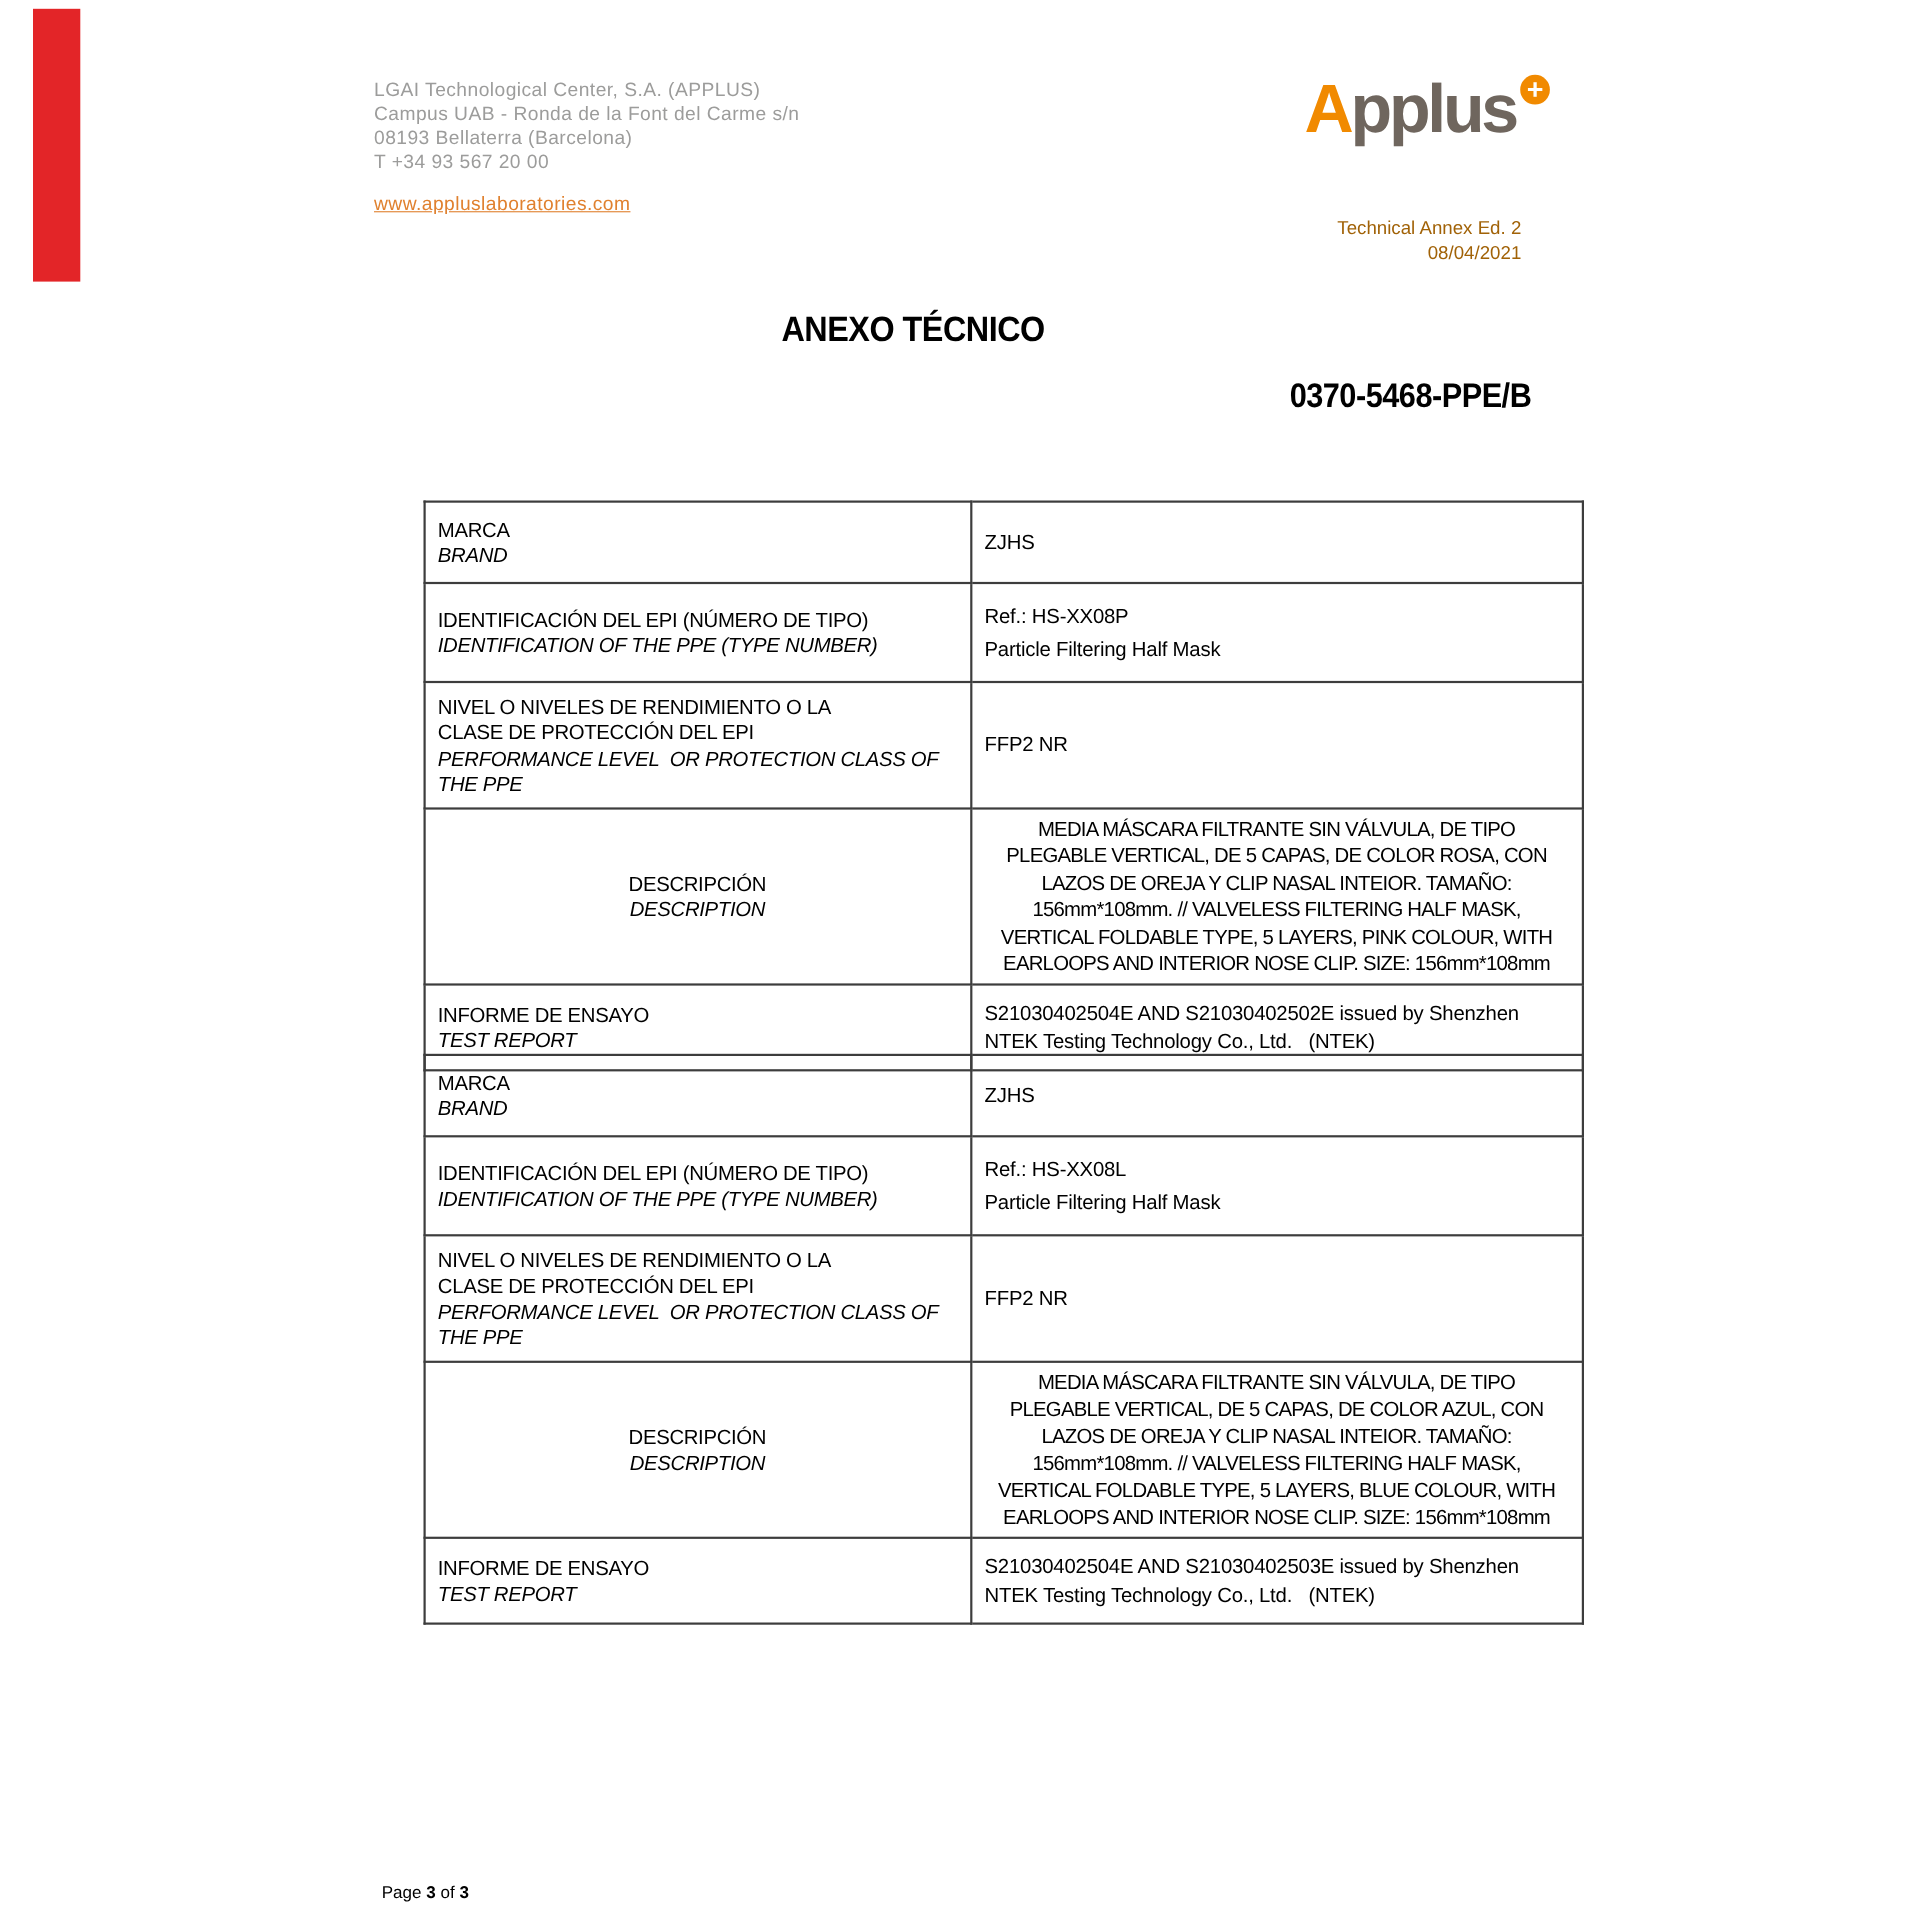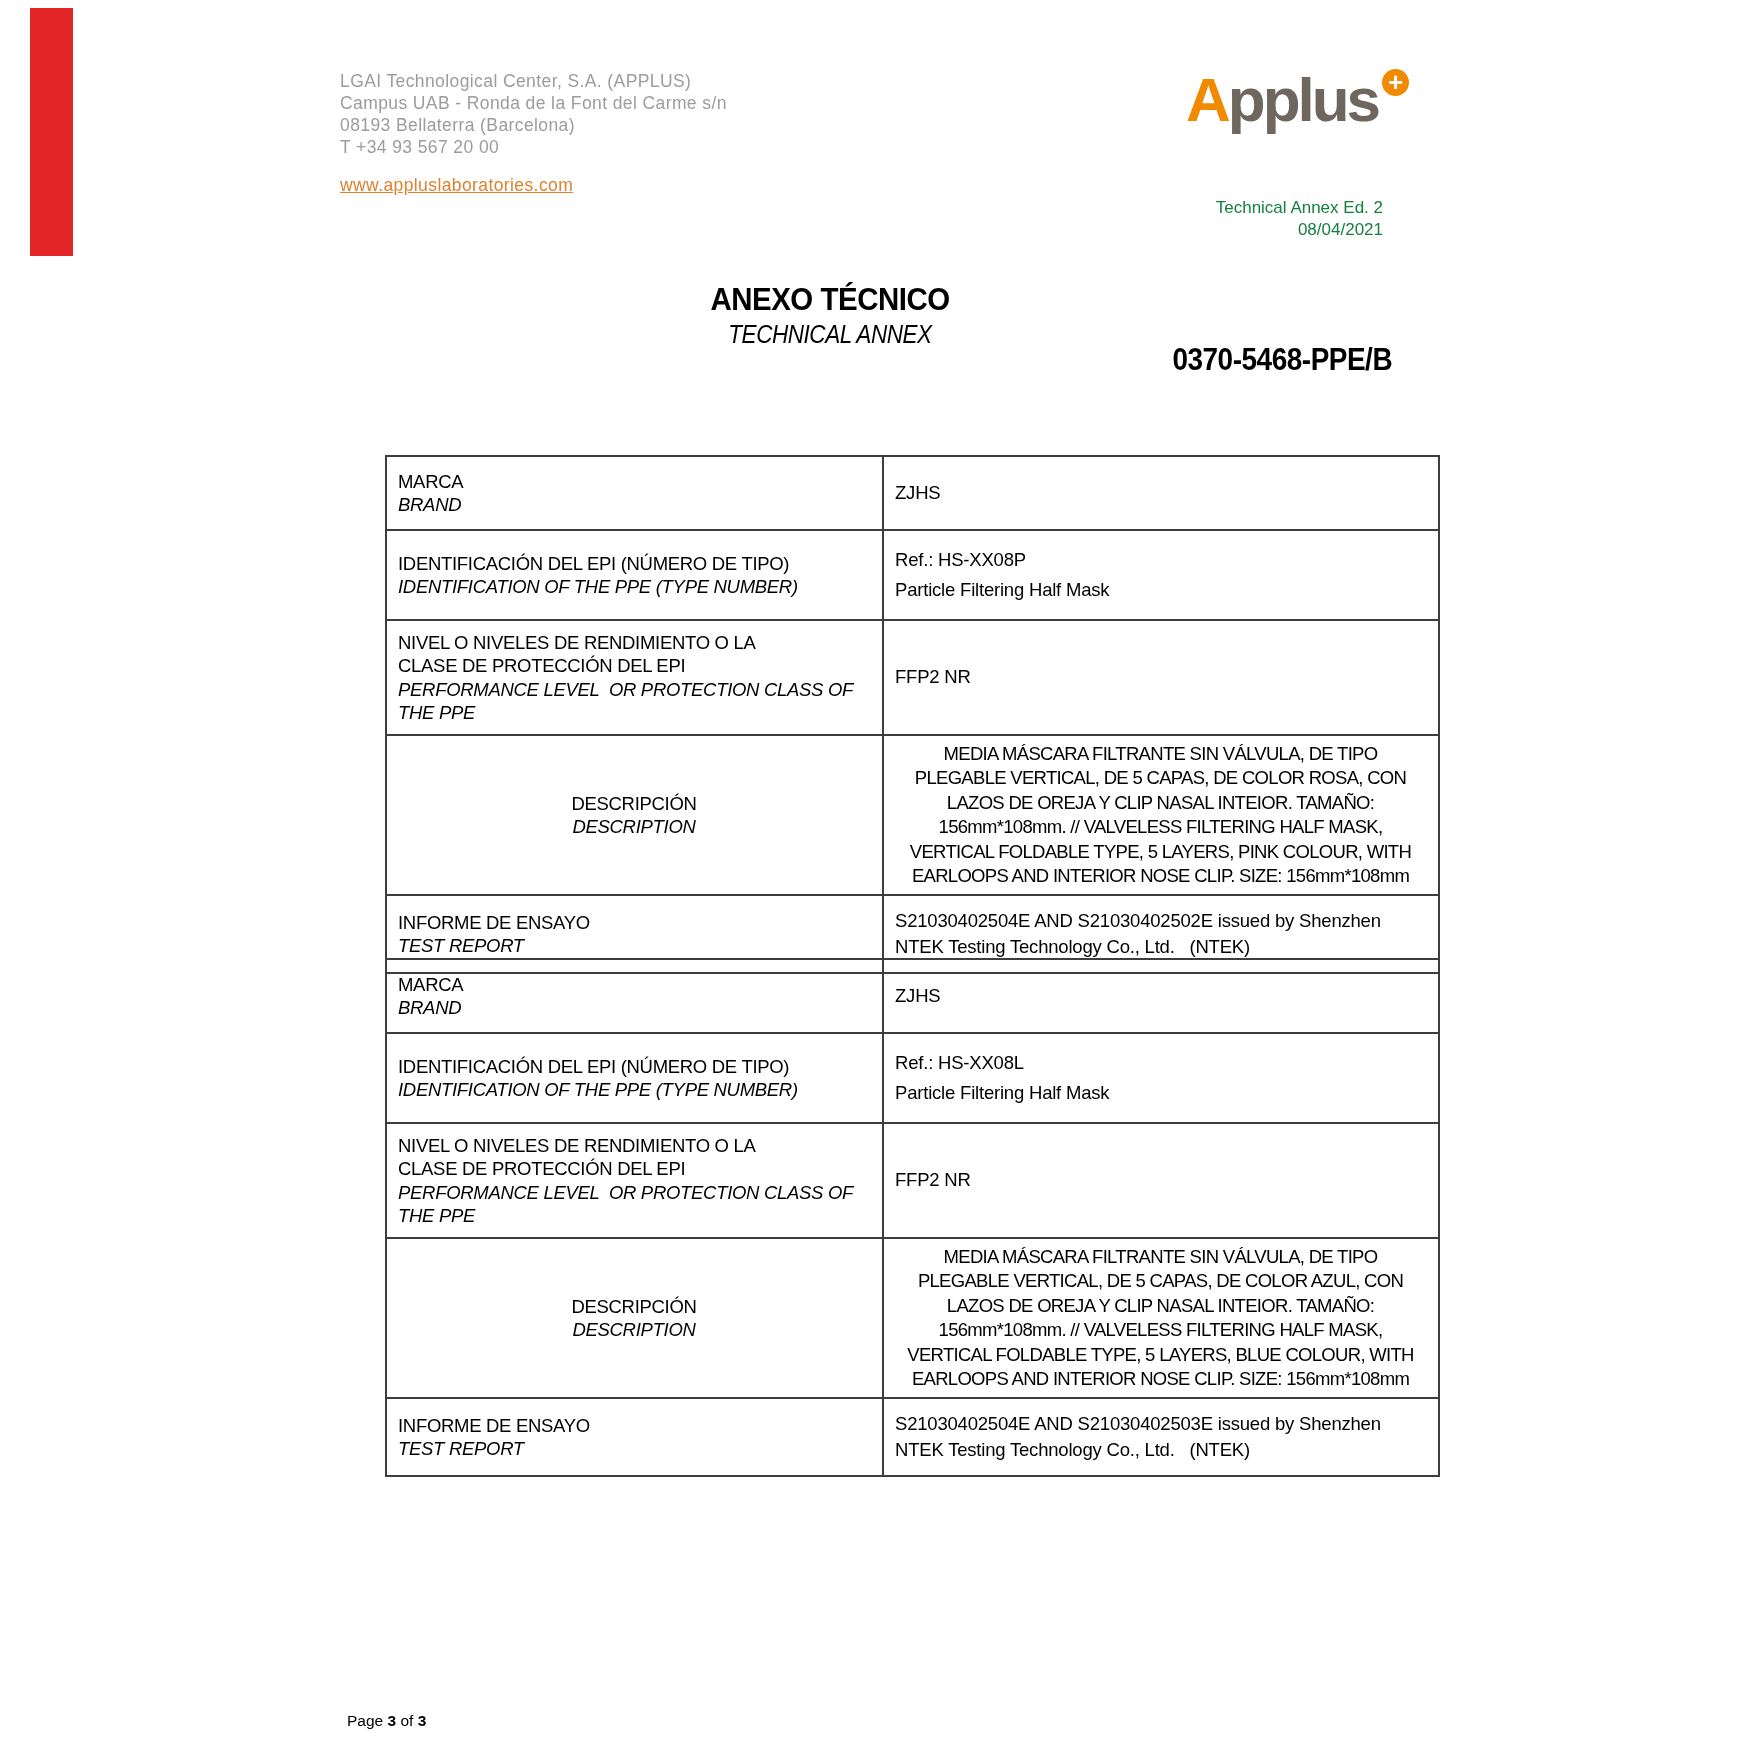--- a/index.html
+++ b/index.html
@@ -20,21 +20,21 @@
   
   .logo{position:absolute;left:1186px;top:66px;font-weight:bold;font-size:62px;line-height:68px;
         letter-spacing:-3px;white-space:nowrap;}
   .logo-a{color:#f18a00;}
   .logo-rest{color:#6f665e;}
   .logo-plus{display:inline-block;width:27px;height:27px;border-radius:50%;background:#f18a00;
              color:#fff;font-size:26px;line-height:26px;text-align:center;letter-spacing:0;
              vertical-align:30px;margin-left:4px;font-weight:bold;}
 
   
-  .annex-meta{position:absolute;right:372px;top:197px;text-align:right;font-size:17px;line-height:22px;color:#15803d;}
+  .annex-meta{position:absolute;right:372px;top:197px;text-align:right;font-size:17px;line-height:22px;color:#a16207;}
 
   
   .title-block{position:absolute;left:385px;top:281px;width:890px;text-align:center;}
   .title-es{font-size:32px;font-weight:bold;display:inline-block;transform:scaleX(0.92);letter-spacing:-0.5px;}
   .title-en{font-size:25px;font-style:italic;display:inline-block;transform:scaleX(0.9);letter-spacing:-0.5px;margin-top:2px;}
 
   
   .doc-number{position:absolute;right:363px;top:342px;font-size:31px;font-weight:bold;
               letter-spacing:-0.5px;transform:scaleX(0.9);transform-origin:right center;}
 
@@ -79,21 +79,20 @@
 
   <div class="logo"><span class="logo-a">A</span><span class="logo-rest">pplus</span><span class="logo-plus">+</span></div>
 
   <div class="annex-meta">
     <div>Technical Annex Ed. 2</div>
     <div>08/04/2021</div>
   </div>
 
   <div class="title-block">
     <div><span class="title-es">ANEXO TÉCNICO</span></div>
-    <div><span class="title-en">TECHNICAL ANNEX</span></div>
   </div>
 
   <div class="doc-number">0370-5468-PPE/B</div>
 
   <table class="annex-table t1">
     <tbody>
         <tr class="r1">
       <td class="label-cell">
         <div class="label-es">
               <div class="line">MARCA</div>

